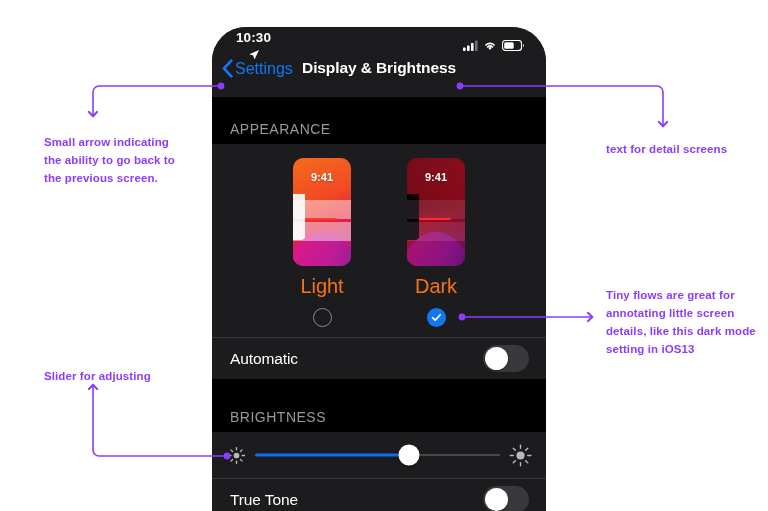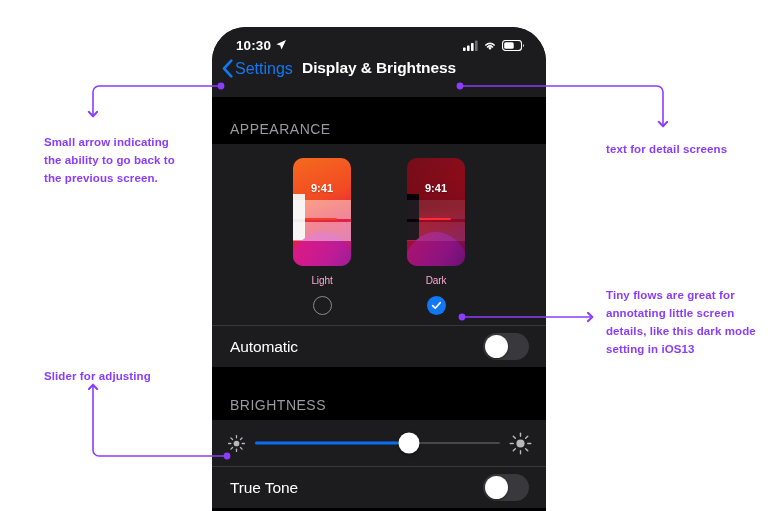--- a/index.html
+++ b/index.html
@@ -69,20 +69,21 @@
     box-sizing: border-box;
   }
   .sb-time {
     color: #ffffff;
     font-size: 13.5px;
     font-weight: bold;
     letter-spacing: 0.1px;
     display: flex;
     align-items: center;
     gap: 4px;
+    flex-direction: column;
   }
   .sb-right {
     display: flex;
     align-items: center;
     gap: 5px;
   }
 
   
   .navbar {
     height: 38px;
@@ -160,21 +161,20 @@
   }
   .thumb-time {
     position: absolute;
     top: 13px; left: 0; right: 0;
     text-align: center;
     color: #ffffff;
     font-size: 11px;
     font-weight: bold;
     z-index: 4;
     text-shadow: 0 1px 2px rgba(0,0,0,.25);
-    margin-top: 11px;
   }
   .notif {
     position: absolute;
     left: 0;
     width: 100%;
     height: 19px;
     z-index: 3;
   }
   .notif-a { top: 42px; }
   .notif-b { top: 64px; }
@@ -209,22 +209,22 @@
     position: absolute;
     left: 0; top: 36px;
     width: 12px;
     height: 46px;
     z-index: 1;
   }
   .thumb-light .thumb-side { background: #F2EDEB; }
   .thumb-dark  .thumb-side { background: #080208; }
 
   .mode-label {
-    color: #f9a8d4;
-    font-size: 10px;
+    color: #f97316;
+    font-size: 20px;
     margin-top: 9px;
     letter-spacing: -0.1px;
   }
   .radio {
     margin-top: 10px;
     width: 19px;
     height: 19px;
     border-radius: 50%;
     border: 1.4px solid #8A8A8E;
     box-sizing: border-box;

